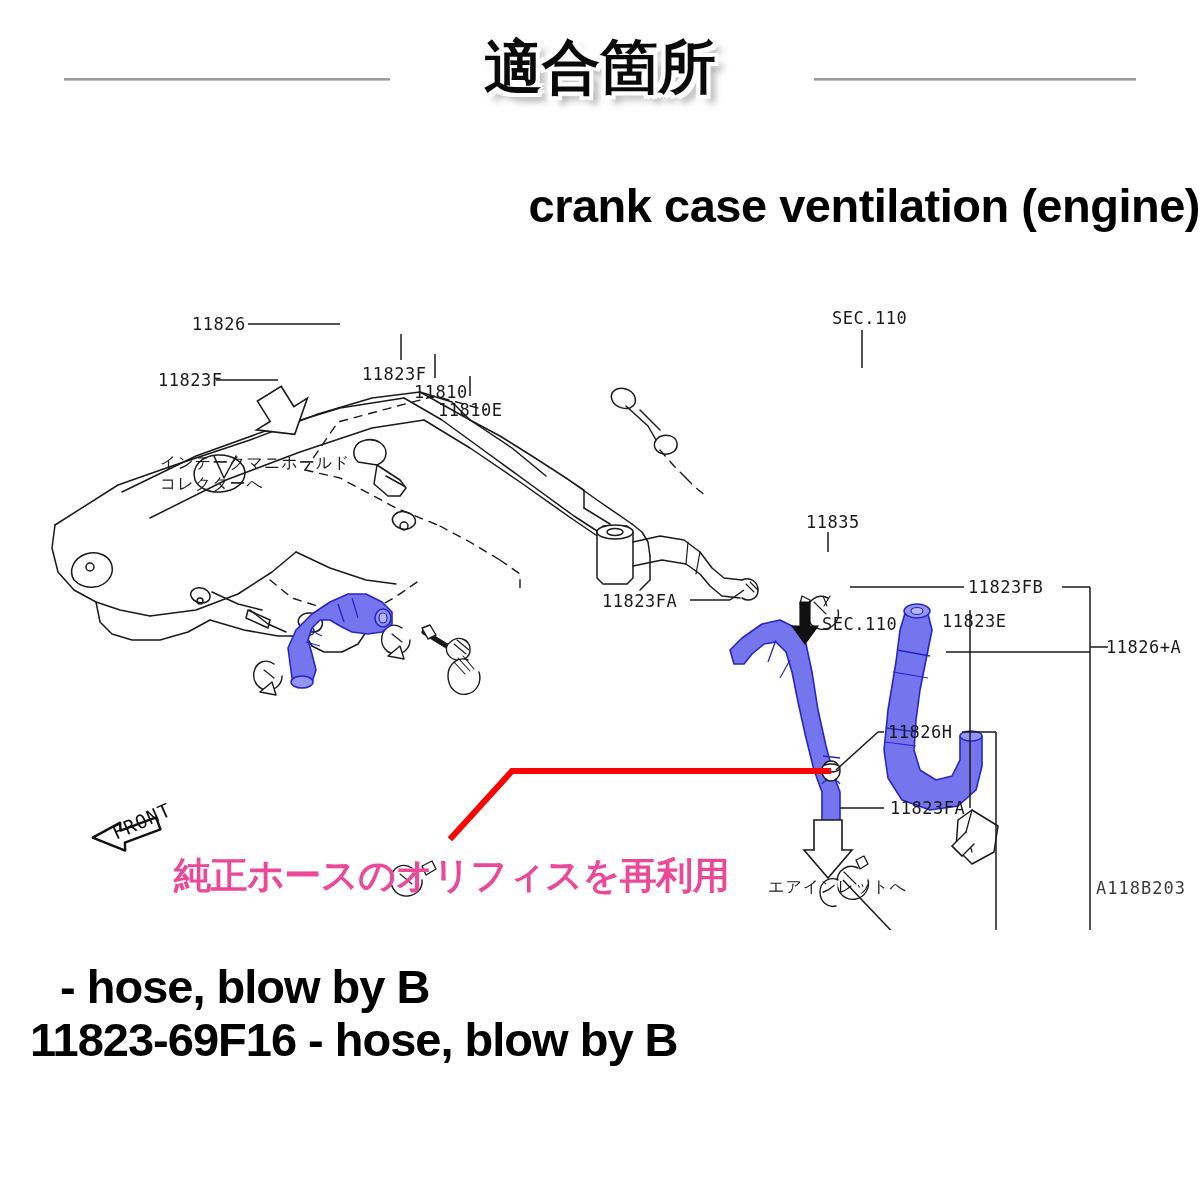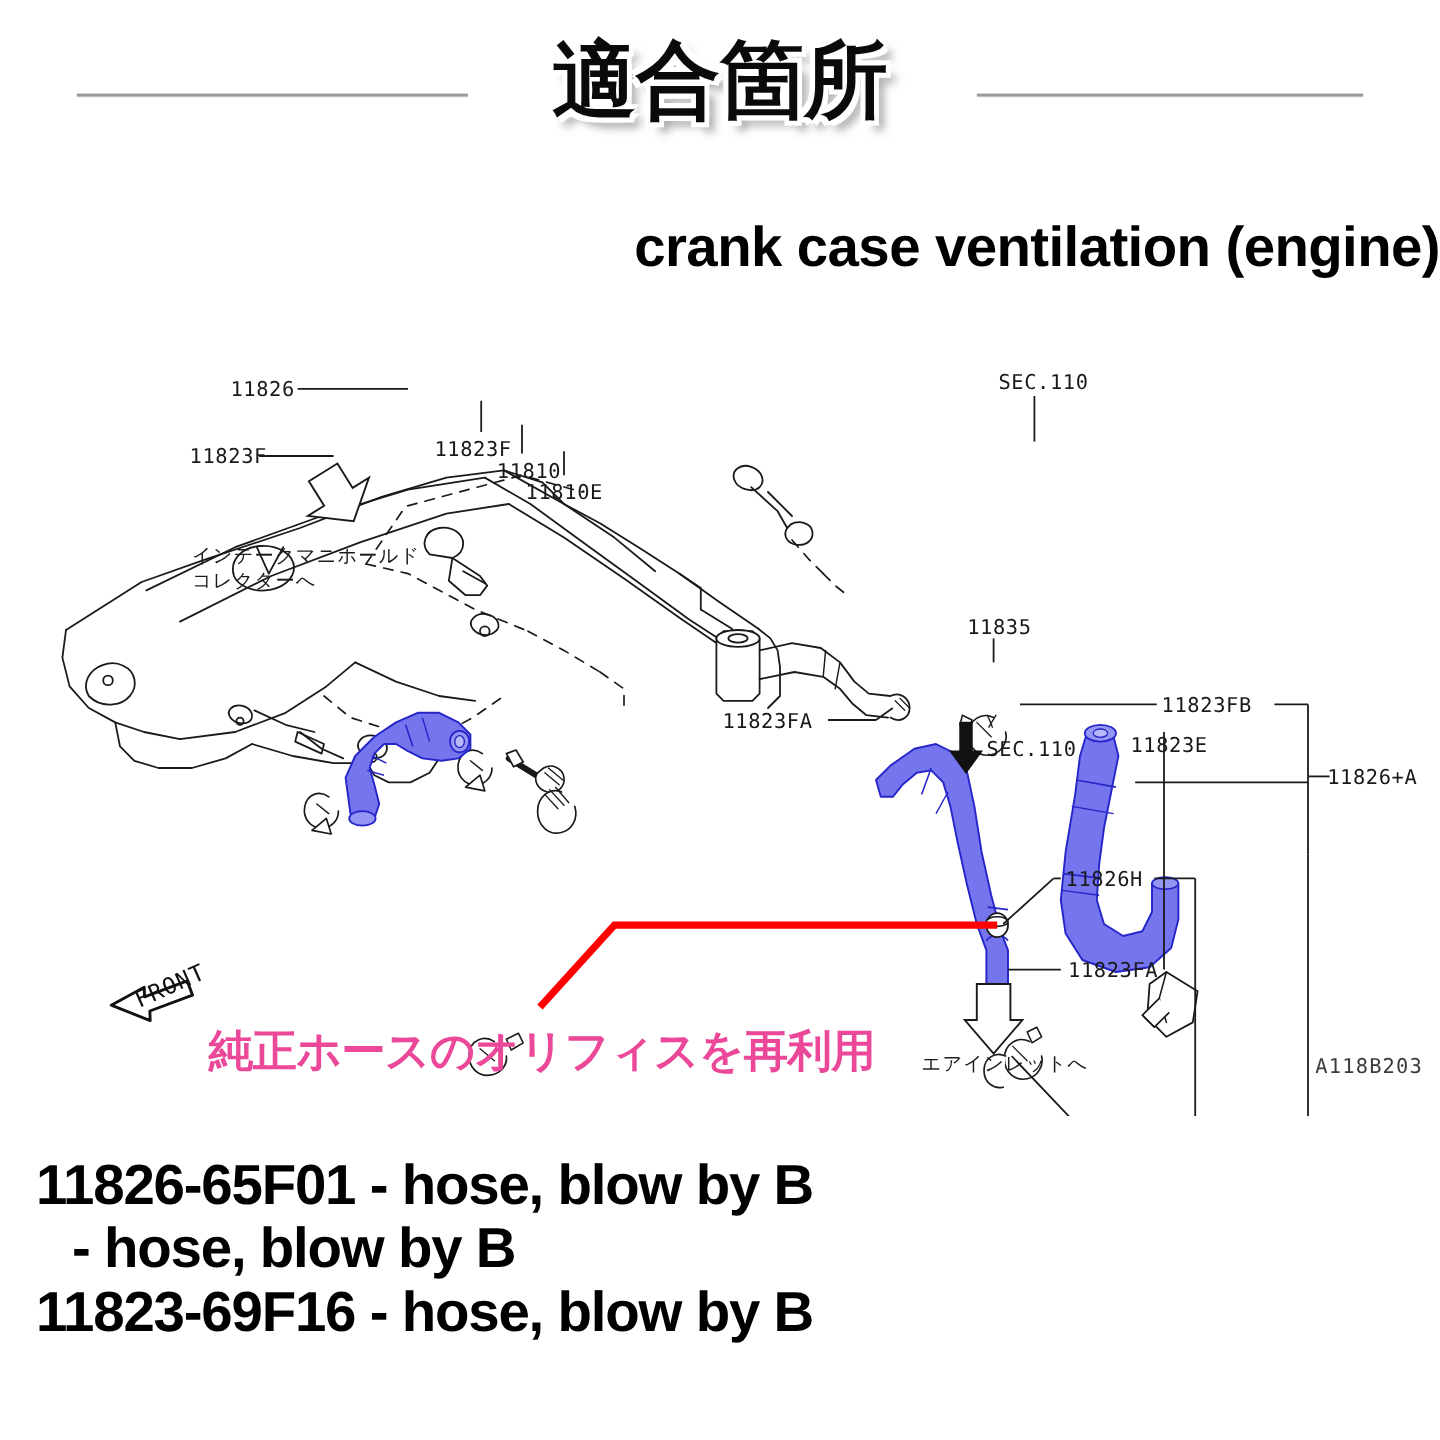--- a/index.html
+++ b/index.html
@@ -32,21 +32,21 @@
     left: 814px; top: 78px;
     width: 322px; height: 3px;
     background: linear-gradient(to bottom, #9b9b9b 0%, #9b9b9b 55%, #d8d8d8 100%);
   }
   #header-title {
     position: absolute;
     left: 0; top: 19px;
     width: 1200px;
     text-align: center;
     font-family: "DejaVu Sans", sans-serif;
-    font-size: 70px;
+    font-size: 58px;
     font-weight: bold;
     line-height: 96px;
     color: #0a0a0a;
     letter-spacing: 0px;
     text-shadow:
       -3px -3px 0 #ffffff,  3px -3px 0 #ffffff,
       -3px  3px 0 #ffffff,  3px  3px 0 #ffffff,
       -3px  0px 0 #ffffff,  3px  0px 0 #ffffff,
        0px -3px 0 #ffffff,  0px  3px 0 #ffffff,
       -4px -4px 0 #ffffff,  4px -4px 0 #ffffff,
@@ -421,16 +421,15 @@
 
   <g fill="none" stroke="#ff0000" stroke-width="6" stroke-linecap="square" stroke-linejoin="miter">
     <path d="M452,557 L512,491 L828,491"></path>
   </g>
 </svg>
 </div>
 
 <div id="red-note">純正ホースのオリフィスを再利用</div>
 
 <div id="partlist">
-  <span class="pl-row">11826-65F01 - hose, blow by B</span>
   <span class="pl-row pl-indent">- hose, blow by B</span>
   <span class="pl-row">11823-69F16 - hose, blow by B</span>
 </div>
 
 </body></html>

